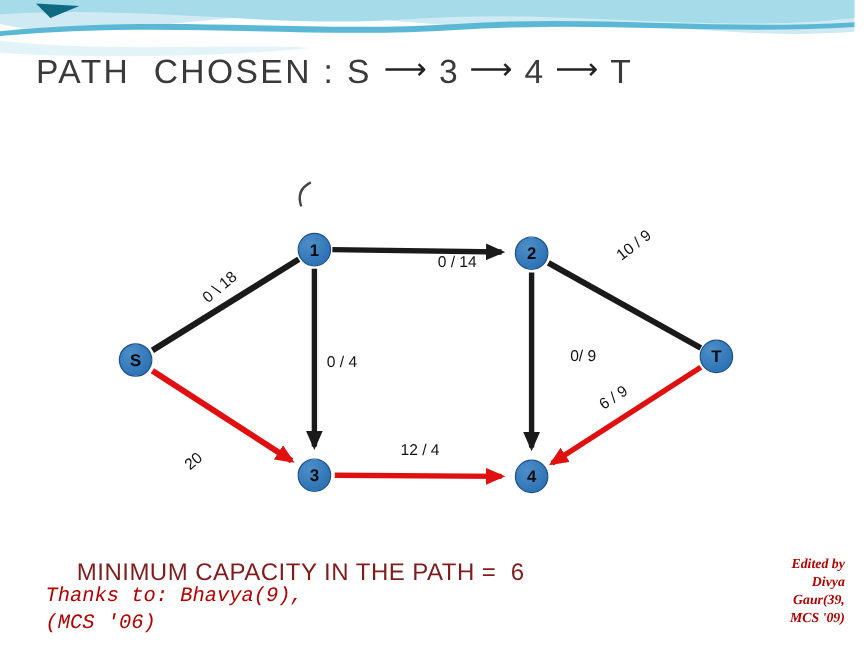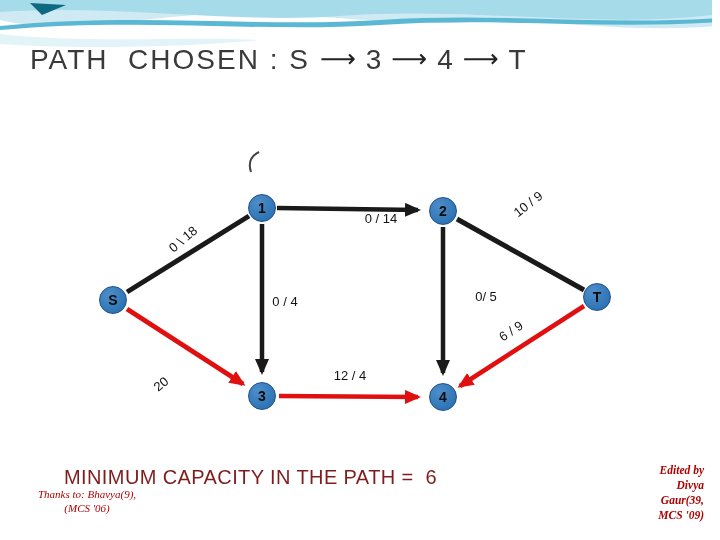--- a/index.html
+++ b/index.html
@@ -63,22 +63,22 @@
 
   
   .result{
     position:absolute;left:64px;top:466px;z-index:4;
     font-size:20px;color:#7f1d1d;letter-spacing:0.4px;white-space:pre;
   }
 
   
   .credits-left{
     position:absolute;left:38px;top:487px;z-index:4;
-    font-family:Liberation Serif, serif;font-style:italic;
-    font-size:11px;line-height:1.3;color:var(--credit-red,#b00000);text-align:center;
+    font-family:Liberation Mono, monospace;font-style:italic;
+    font-size:17px;line-height:1.3;color:var(--credit-red,#b00000);
   }
   .credits-right{
     position:absolute;right:8px;top:463px;z-index:4;text-align:right;
     font-family:"Liberation Serif",serif;font-style:italic;font-weight:bold;
     font-size:11.5px;line-height:1.3;color:var(--credit-red,#b00000);margin-left:20px;
   }
 </style>
 </head>
 <body>
 
@@ -122,21 +122,21 @@
 
     <line class="edge-red" x1="127" y1="309" x2="243" y2="384" stroke-width="5" marker-end="url(#arrR)"></line>
     <line class="edge-red" x1="279" y1="396" x2="418" y2="397" stroke-width="4.5" marker-end="url(#arrR)"></line>
     <line class="edge-red" x1="584" y1="306" x2="460" y2="386" stroke-width="4.5" marker-end="url(#arrR)"></line>
   </svg>
 
   <div class="edge-label lbl-s1">0 \ 18</div>
   <div class="edge-label lbl-12">0 / 14</div>
   <div class="edge-label lbl-2t">10 / 9</div>
   <div class="edge-label lbl-13">0 / 4</div>
-  <div class="edge-label lbl-24">0/ 5</div>
+  <div class="edge-label lbl-24">0/ 9</div>
   <div class="edge-label lbl-s3">20</div>
   <div class="edge-label lbl-34">12 / 4</div>
   <div class="edge-label lbl-4t">6 / 9</div>
 
   <div class="node node-1">1</div>
   <div class="node node-2">2</div>
   <div class="node node-s">S</div>
   <div class="node node-t">T</div>
   <div class="node node-3">3</div>
   <div class="node node-4">4</div>

